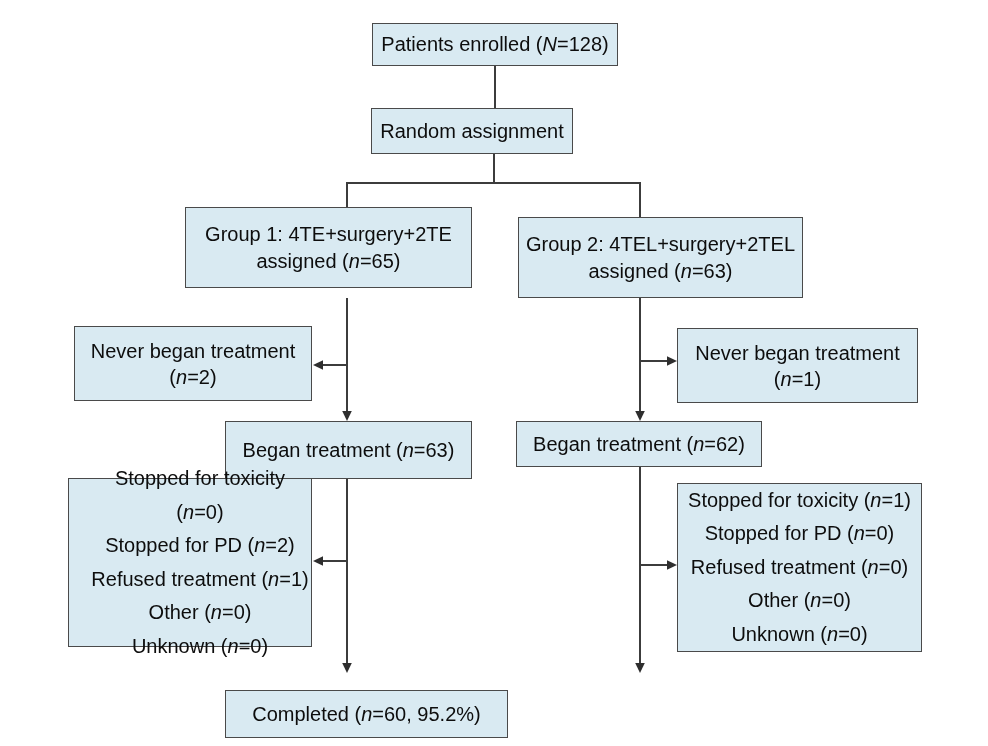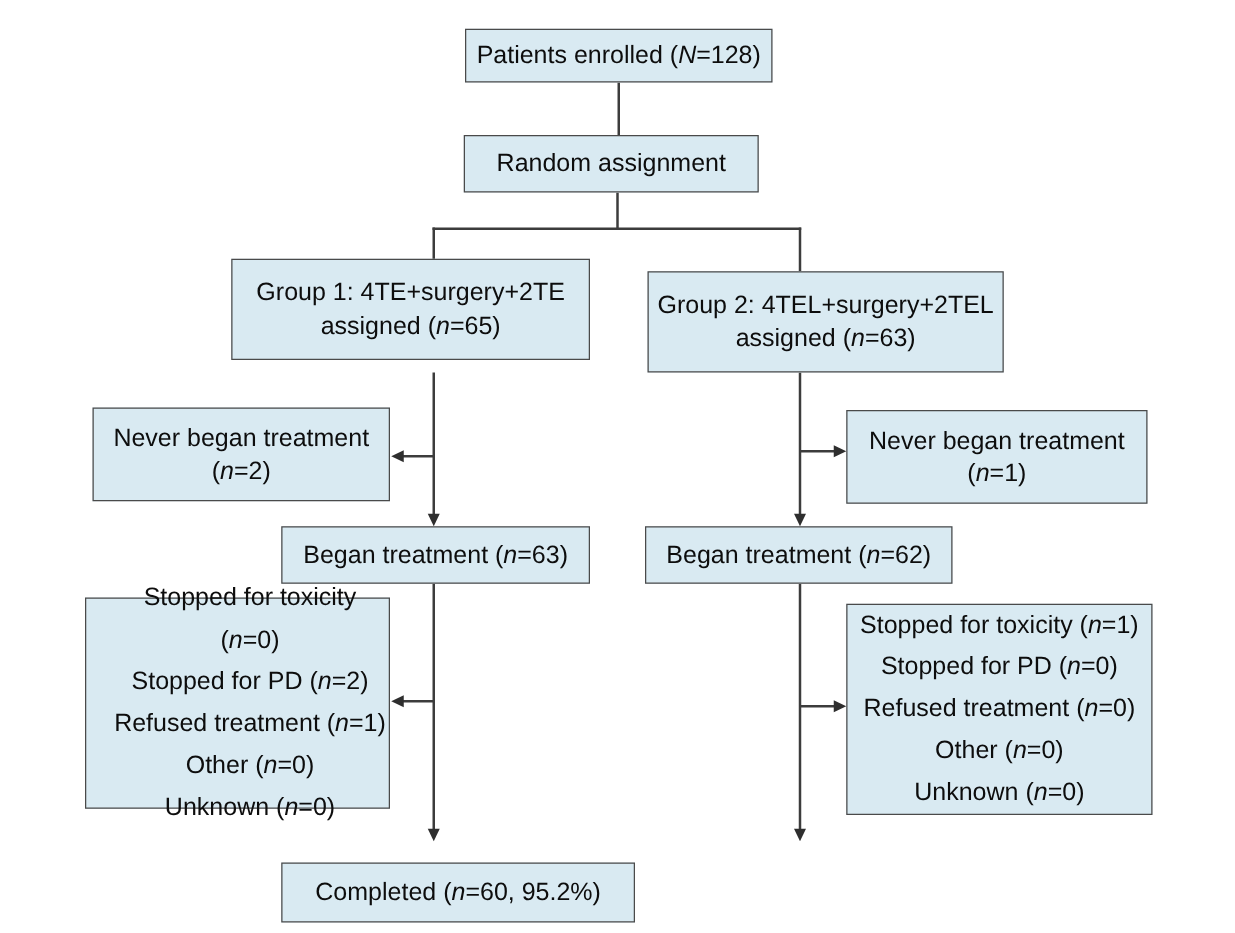--- a/index.html
+++ b/index.html
@@ -32,26 +32,26 @@
     display: flex;
     flex-direction: column;
     align-items: center;
     justify-content: center;
     text-align: center;
   }
   .box .line { display: block; }
   .box i { font-style: italic; }
 
   #box-enrolled   { left: 372px; top: 23px;  width: 246px; height: 43px; }
-  #box-random     { left: 371px; top: 108px; width: 236px; height: 46px; }
+  #box-random     { left: 371px; top: 108px; width: 202px; height: 46px; }
   #box-group1     { left: 185px; top: 207px; width: 287px; height: 81px; line-height: 27px; }
   #box-group2     { left: 518px; top: 217px; width: 285px; height: 81px; line-height: 27px; text-align: center; }
   #box-never1     { left: 74px;  top: 326px; width: 238px; height: 75px; line-height: 26px; }
   #box-never2     { left: 677px; top: 328px; width: 241px; height: 75px; line-height: 26px; }
-  #box-began1     { left: 225px; top: 421px; width: 247px; height: 46px; }
+  #box-began1     { left: 225px; top: 421px; width: 247px; height: 58px; }
   #box-began2     { left: 516px; top: 421px; width: 246px; height: 46px; }
   #box-stopped1   { left: 68px;  top: 478px; width: 244px; height: 169px; line-height: 33.5px; padding-left: 20px; }
   #box-stopped2   { left: 677px; top: 483px; width: 245px; height: 169px; line-height: 33.5px; }
   #box-completed1 { left: 225px; top: 690px; width: 283px; height: 48px; }
   #box-completed2 { left: 518px; top: 673px; width: 249px; height: 48px; }
 </style>
 </head>
 <body>
 
 <div id="canvas">

